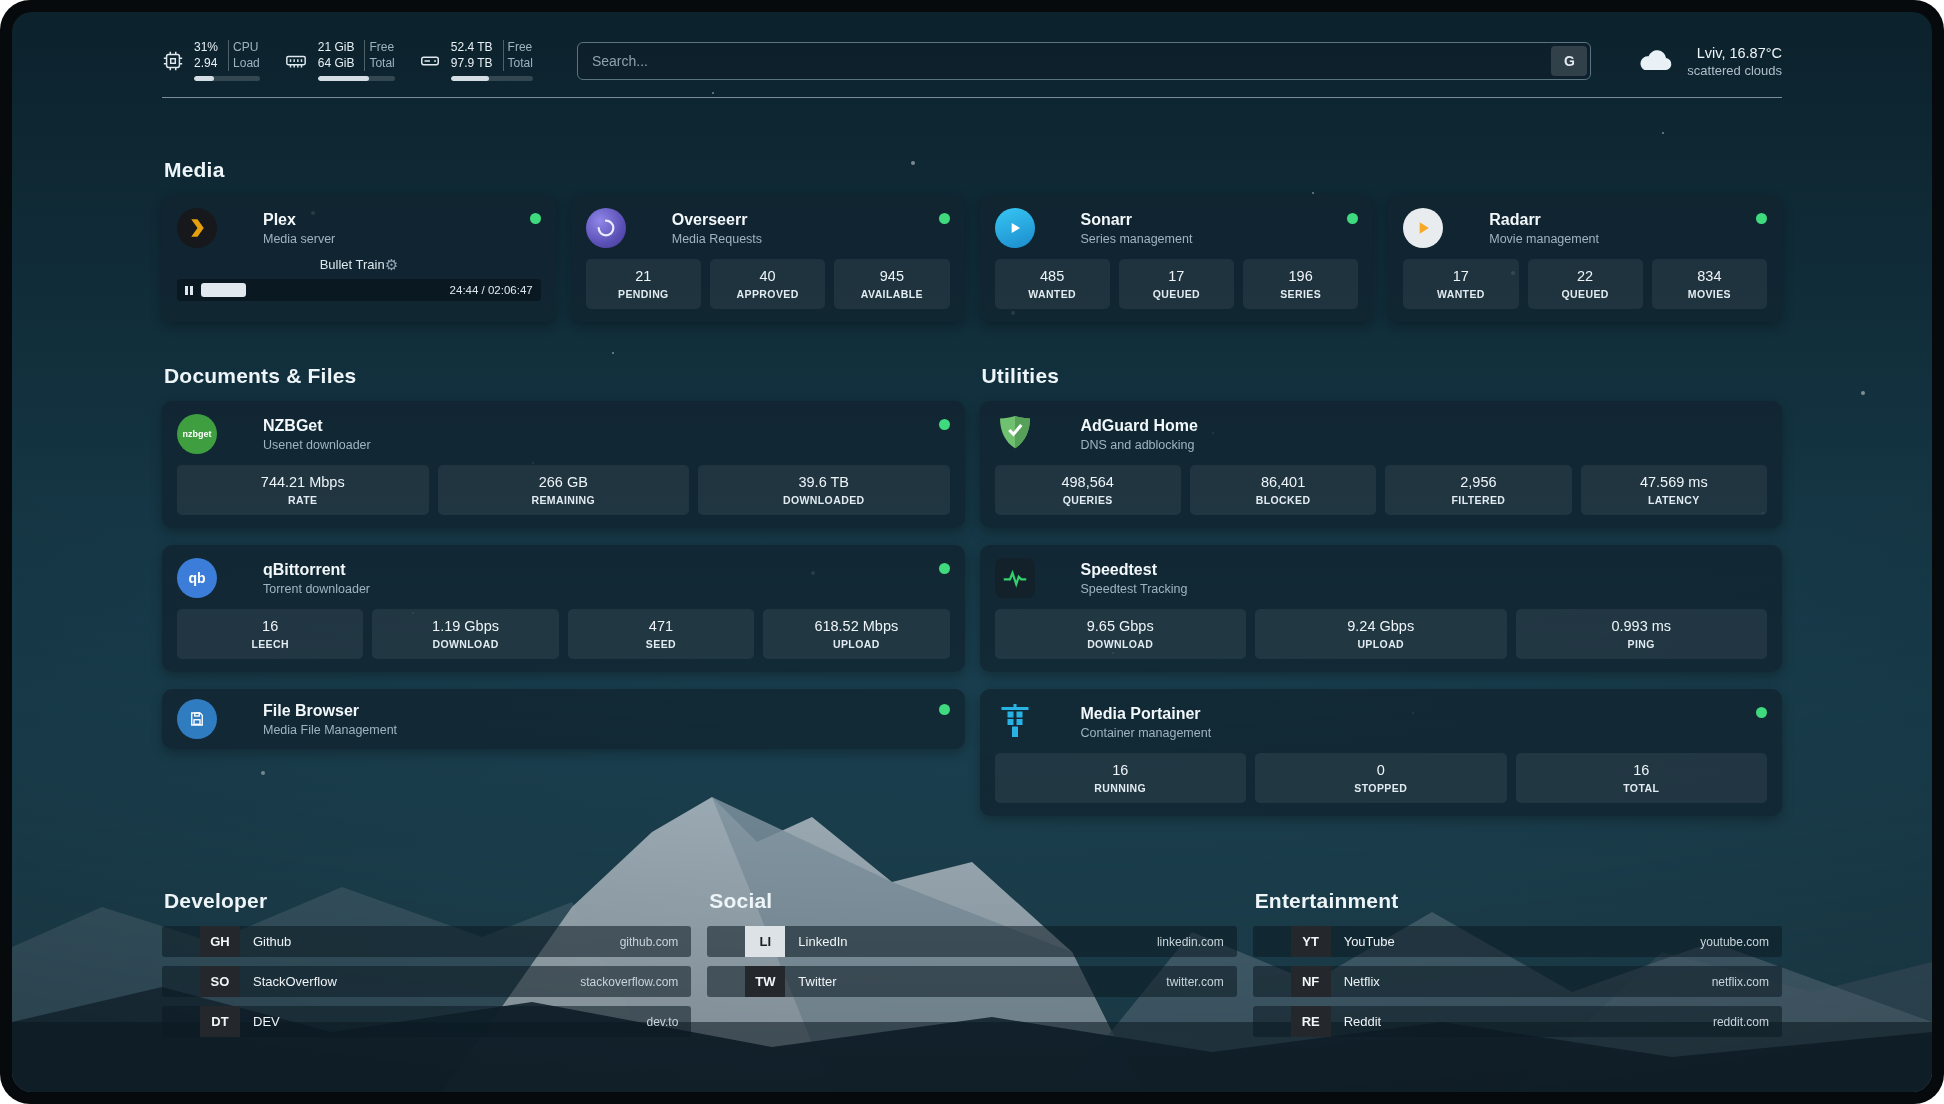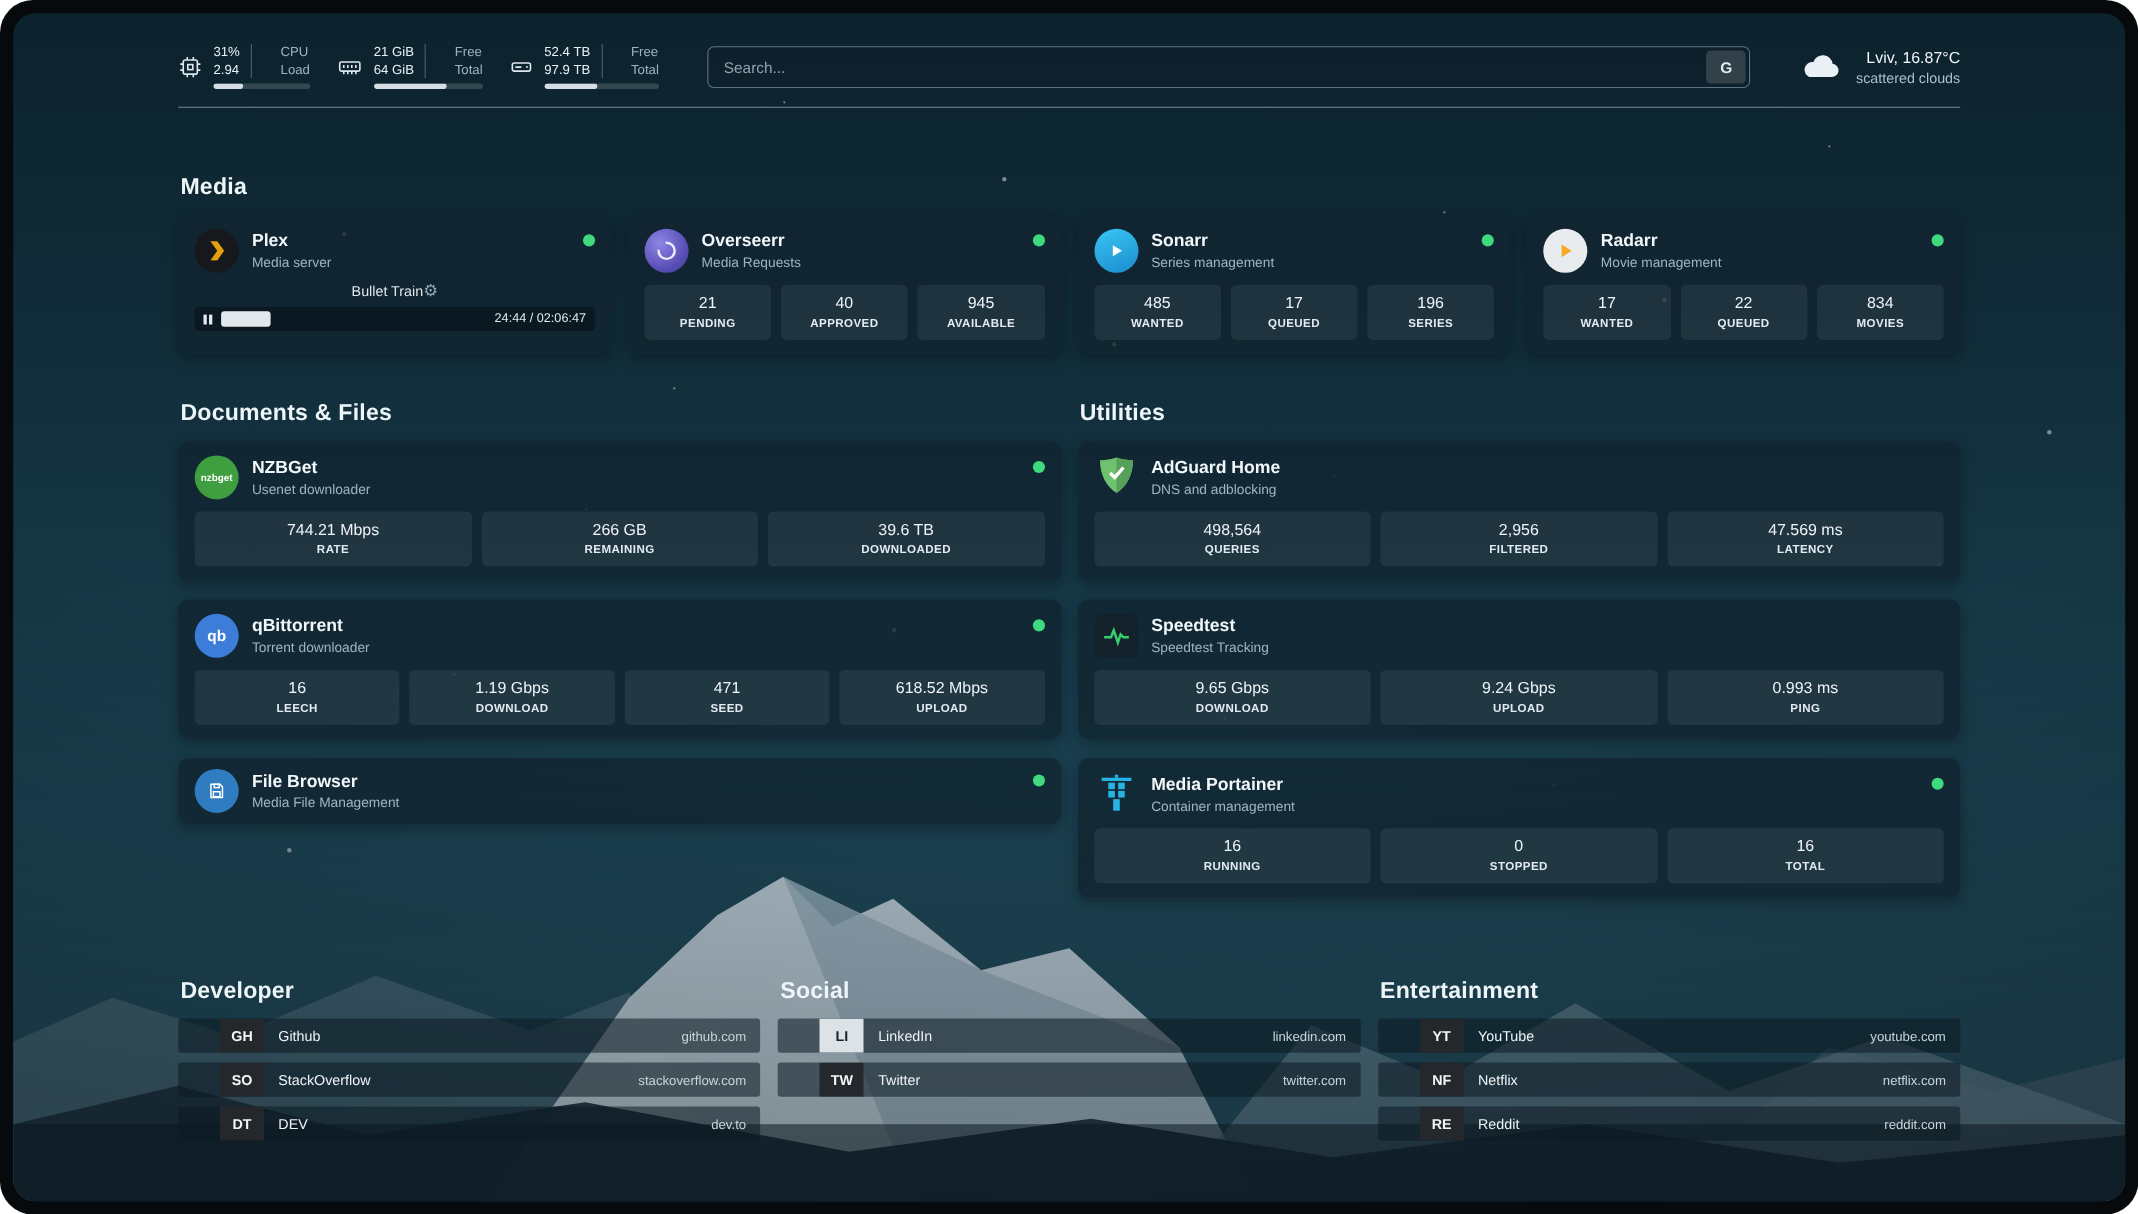--- a/index.html
+++ b/index.html
@@ -19,21 +19,21 @@
           700px 80px 0 0 #fff, 1000px 300px 0 1px #fff, 1300px 180px 0 0 #fff,
           520px 450px 0 0 #fff, 1850px 380px 0 1px #fff, 170px 420px 0 0 #fff; }
   .content { position:relative; z-index:2; height:100%; padding:28px 150px 0; }
 
   
   .topbar { display:flex; align-items:center; }
   .res { display:flex; align-items:center; margin-right:24px; }
   .res-icon { margin-right:10px; display:flex; color:#dfe8ee; }
   .res-row { display:flex; }
   .res-col { display:flex; flex-direction:column; font-size:12px; line-height:1.3; color:#e9f0f4; }
-  .res-col.labs { color:#9fb3bf; margin-left:10px; padding-left:26px; border-left:1px solid rgba(255,255,255,0.28); }
+  .res-col.labs { color:#9fb3bf; margin-left:10px; padding-left:4px; border-left:1px solid rgba(255,255,255,0.28); }
   .res-bar { margin-top:5px; height:5px; border-radius:3px; background:rgba(255,255,255,0.16); overflow:hidden; }
   .res-fill { height:100%; background:#d3dde3; border-radius:3px; }
 
   .search { flex:1; position:relative; height:38px; margin:0 46px 0 20px; }
   .search input { width:100%; height:100%; background:rgba(14,30,40,0.55); border:1px solid #5a7482;
                   border-radius:6px; color:#e8eef2; font-size:14px; padding:0 54px 0 14px; outline:none;
                   font-family:"Liberation Sans",sans-serif; }
   .search input::placeholder { color:#8ea2ae; }
   .search-engine { position:absolute; right:4px; top:4px; bottom:4px; width:36px; border:none; cursor:pointer;
                   background:rgba(255,255,255,0.15); border-radius:4px; color:#e4ecf1; font-size:14px; font-weight:bold;
@@ -63,21 +63,21 @@
   .plex { background:#16181c; }
   .overseerr { background:radial-gradient(circle at 35% 32%, #8f86e8, #5a4fb5 62%, #443a94); }
   .sonarr { background:linear-gradient(160deg,#38c6f4,#1b8ccc); }
   .radarr { background:#e8ecef; }
   .nzbget { background:#3f9e3f; }
   .qbittorrent { background:#3b7dd8; }
   .filebrowser { background:#2f7cc0; }
   .icon-label { color:#fff; font-weight:700; }
   .nzbget .icon-label { font-size:9px; }
   .qbittorrent .icon-label { font-size:14px; }
-  .app-meta { min-width:0; }
+  .app-meta { min-width:0;margin-left:34px; }
   .app-title { font-size:16px; font-weight:700; color:#f2f7fa; }
   .app-sub { font-size:12.5px; color:#9fb4c0; margin-top:3px; }
   .status-dot { width:11px; height:11px; border-radius:50%; background:#3fda7e; margin-left:auto; align-self:flex-start; margin-top:5px; }
   .stats { display:flex; gap:9px; margin-top:11px; }
   .stat { flex:1; background:rgba(255,255,255,0.065); border-radius:5px; height:50px;
           display:flex; flex-direction:column; align-items:center; justify-content:center; gap:4px; }
   .stat-v { font-size:14.5px; color:#eef4f8; }
   .stat-l { font-size:10.5px; font-weight:700; color:#e2ebf1; letter-spacing:0.4px; }
 
   
@@ -437,20 +437,24 @@
               <div class="app-title">AdGuard Home</div>
               <div class="app-sub">DNS and adblocking</div>
             </div>
           </div>
           <div class="stats">
             <div class="stat">
               <span class="stat-v">498,564</span>
                     <span class="stat-l">QUERIES</span>
             </div>
             <div class="stat">
+              <span class="stat-v">86,401</span>
+                    <span class="stat-l">BLOCKED</span>
+            </div>
+            <div class="stat">
               <span class="stat-v">2,956</span>
                     <span class="stat-l">FILTERED</span>
             </div>
             <div class="stat">
               <span class="stat-v">47.569 ms</span>
                     <span class="stat-l">LATENCY</span>
             </div>
           </div>
         </div>
 

